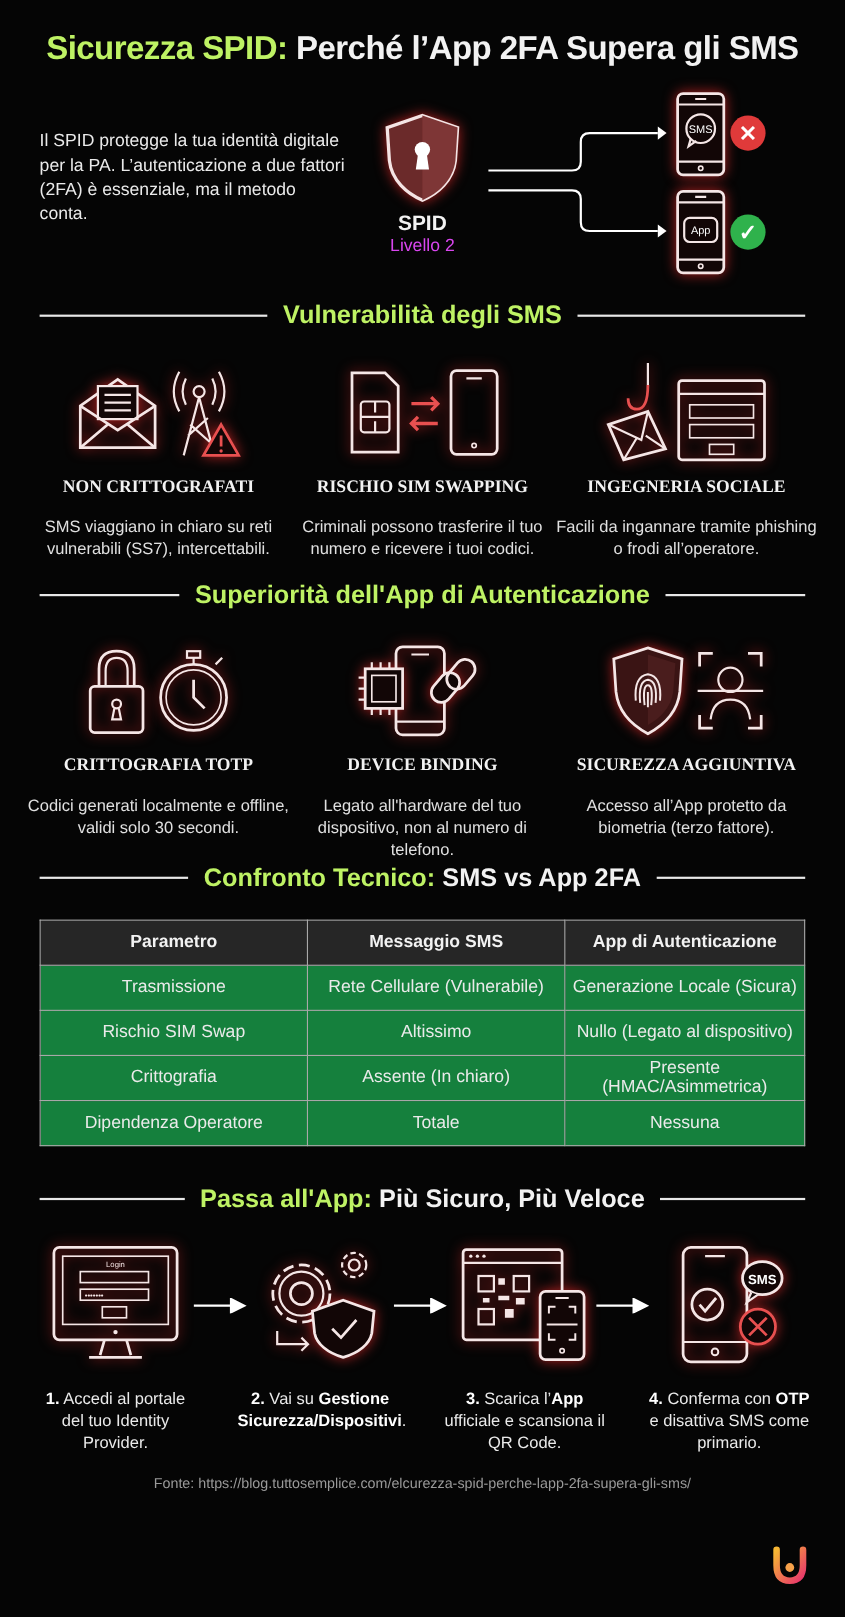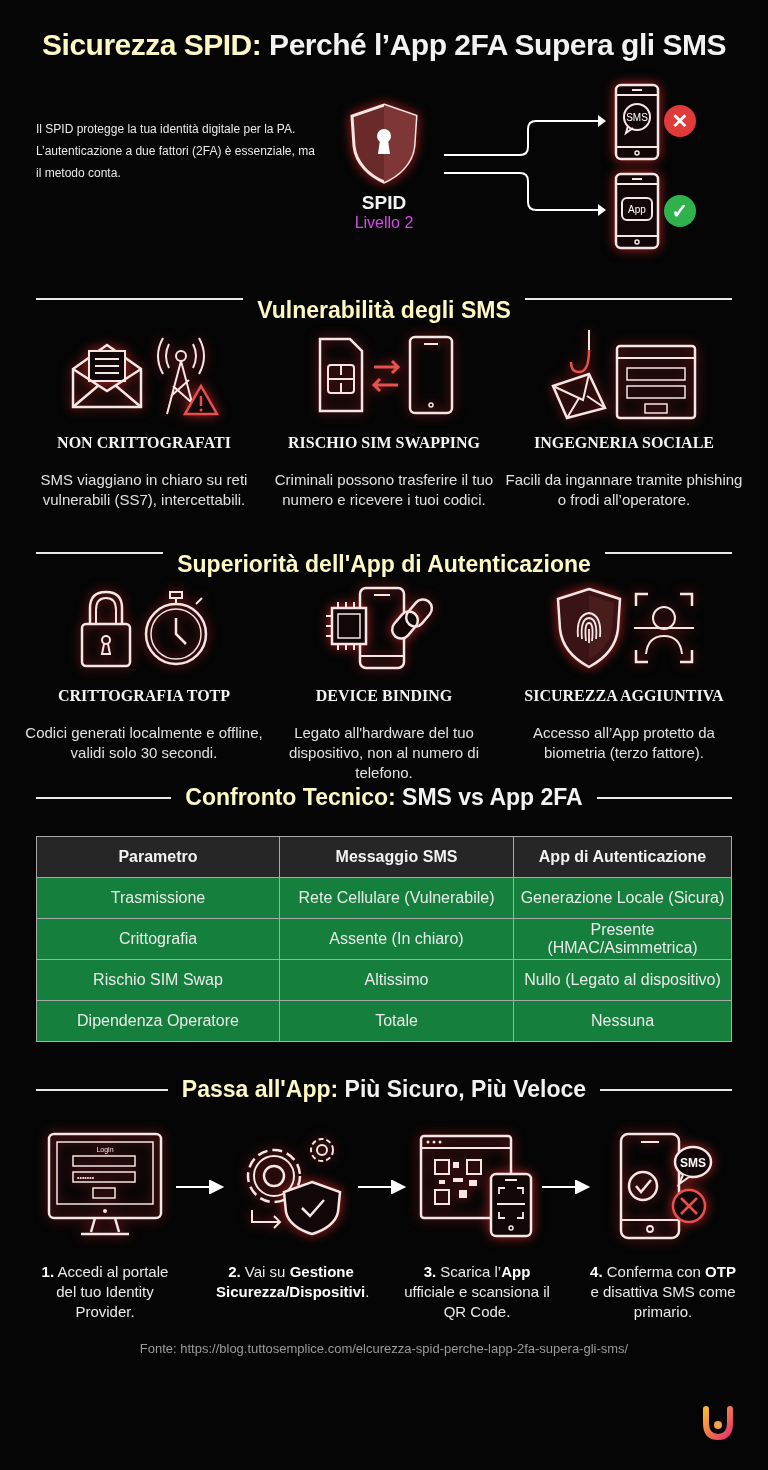--- a/index.html
+++ b/index.html
@@ -1,20 +1,20 @@
 <!DOCTYPE html>
 <html><head>
 <meta charset="utf-8">
 <style>
   * { box-sizing: border-box; margin: 0; padding: 0; }
   html, body { width: 768px; height: 1470px; background: #050505; color: #f2f2f2; font-family: "Liberation Sans", sans-serif; overflow: hidden; }
   .page { position: relative; width: 768px; height: 1470px; }
-  .red { color: #fef9c3; margin-top: 24px; }
+  .red { color: #bef264; }
   .title { position: absolute; top: 28px; left: 0; width: 768px; text-align: center; font-weight: bold; font-size: 30px; letter-spacing: -0.5px; }
-  .intro { position: absolute; left: 36px; top: 118px; width: 280px; font-size: 12px; line-height: 22px; color: #eaeaea; }
+  .intro { position: absolute; left: 36px; top: 118px; width: 280px; font-size: 16px; line-height: 22px; color: #eaeaea; }
   .glow { filter: drop-shadow(0 0 6px rgba(220,40,40,0.8)); }
   .spid { position: absolute; left: 338px; top: 102px; width: 92px; text-align: center; }
   .spid-label { font-weight: bold; font-size: 19px; margin-top: 2px; }
   .spid-sub { font-size: 16px; color: #d946ef; }
   .section-head { position: absolute; left: 36px; width: 696px; display: flex; align-items: center; gap: 14px; }
   .section-head .line { flex: 1; height: 2px; background: #e8e8e8; }
   .section-head .txt { font-weight: bold; font-size: 23px; white-space: nowrap; }
   .trio { position: absolute; left: 0; width: 768px; display: flex; justify-content: space-between; padding: 0 24px; }
   .card { width: 240px; text-align: center; }
   .card .icon { height: 90px; display: flex; justify-content: center; align-items: center; gap: 10px; }
@@ -230,28 +230,28 @@
         <th>App di Autenticazione</th>
       </tr>
     </thead>
     <tbody>
       <tr>
         <td>Trasmissione</td>
         <td>Rete Cellulare (Vulnerabile)</td>
         <td>Generazione Locale (Sicura)</td>
       </tr>
       <tr>
+        <td>Rischio SIM Swap</td>
+        <td>Altissimo</td>
+        <td>Nullo (Legato al dispositivo)</td>
+      </tr>
+      <tr>
         <td>Crittografia</td>
         <td>Assente (In chiaro)</td>
         <td>Presente (HMAC/Asimmetrica)</td>
-      </tr>
-      <tr>
-        <td>Rischio SIM Swap</td>
-        <td>Altissimo</td>
-        <td>Nullo (Legato al dispositivo)</td>
       </tr>
       <tr>
         <td>Dipendenza Operatore</td>
         <td>Totale</td>
         <td>Nessuna</td>
       </tr>
     </tbody>
   </table>
 
   <div class="section-head" style="top:1076px">

